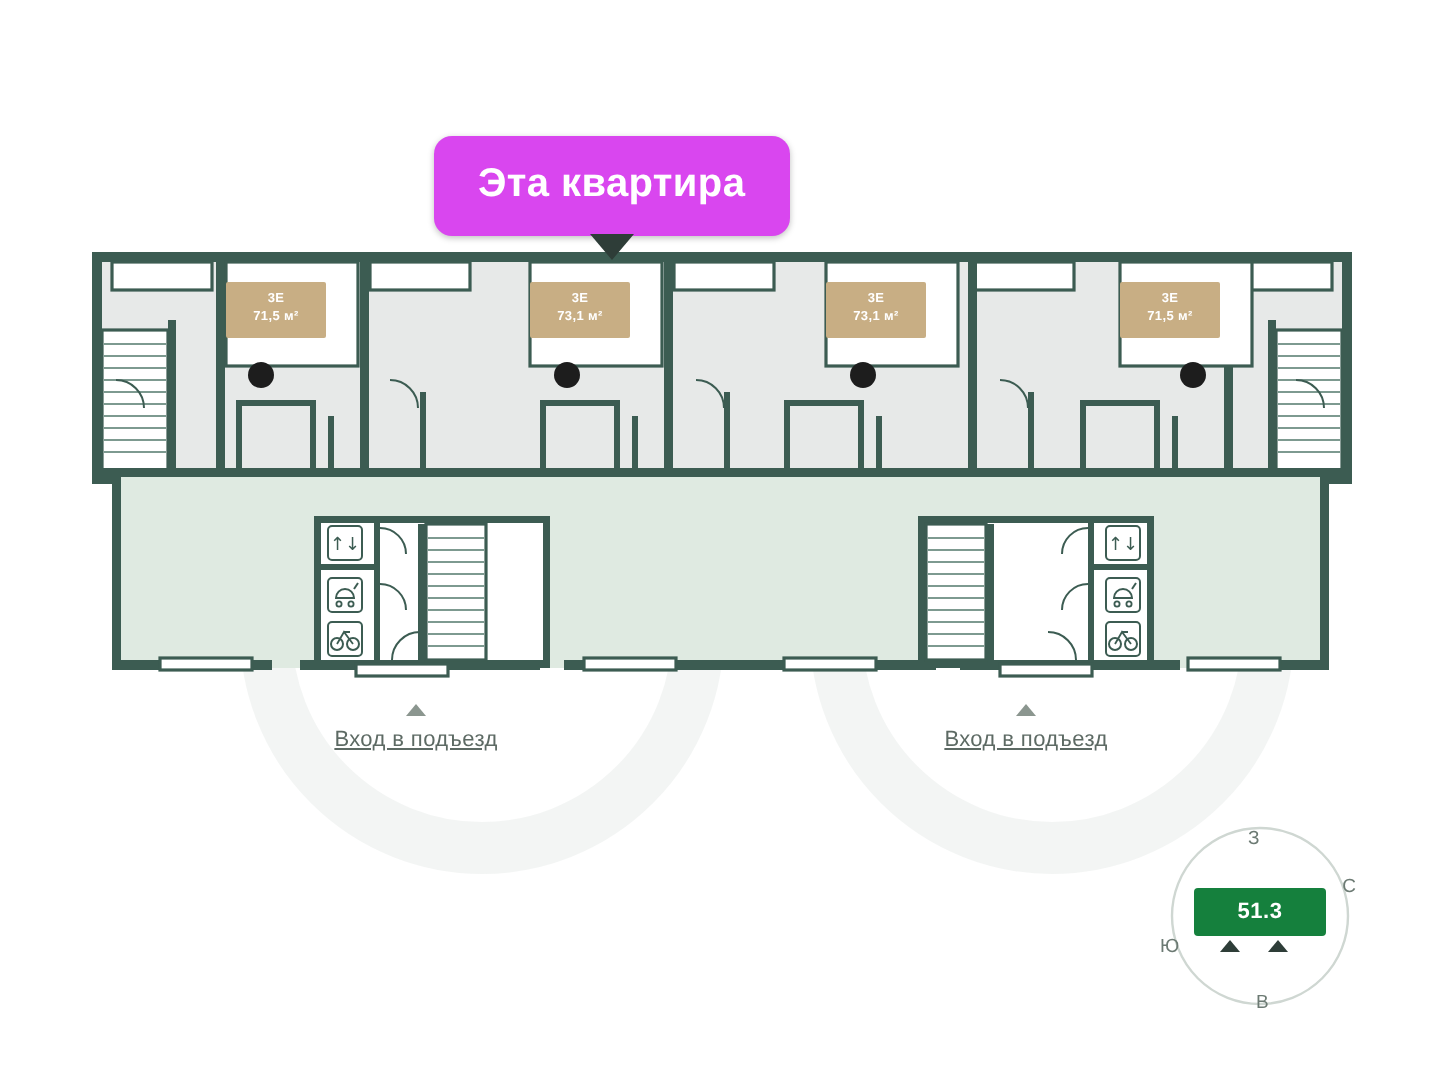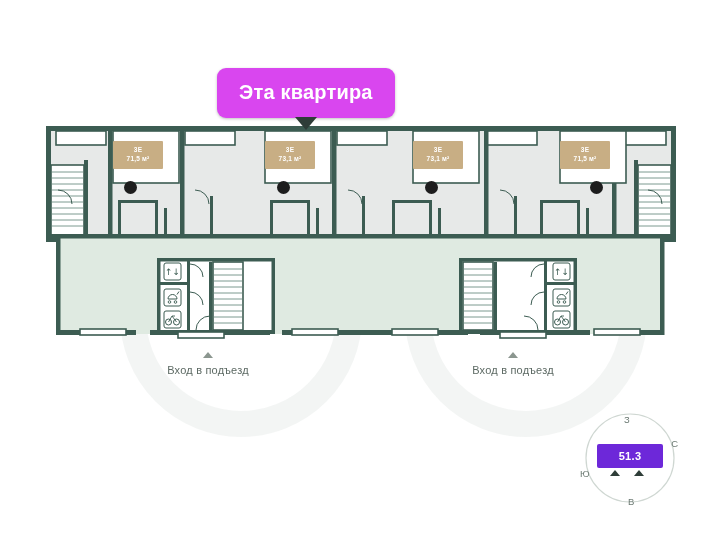--- a/index.html
+++ b/index.html
@@ -50,20 +50,21 @@
     border-top:13px solid #2e3d38;
   }
 
   
   .entrance{
     position:absolute;z-index:15;
     text-align:center;
     font-size:11px;color:#5d6a64;
     letter-spacing:.2px;
     width:160px;
+    text-decoration:underline;
   }
   .entrance .tri{
     display:block;margin:0 auto 6px auto;
     width:0;height:0;
     border-left:5px solid transparent;
     border-right:5px solid transparent;
     border-bottom:6px solid #8b968f;
   }
   #entrance-left{left:128px;top:352px;}
   #entrance-right{left:433px;top:352px;}
@@ -75,21 +76,21 @@
   }
   #compass .c-label{
     position:absolute;font-size:9.5px;color:#6c7a73;font-weight:400;
   }
   #compass .c-n{left:46px;top:8px;}
   #compass .c-e{right:4px;top:32px;}
   #compass .c-s{left:50px;bottom:3px;}
   #compass .c-w{left:2px;top:62px;}
   .c-plate{
     position:absolute;left:19px;top:38px;width:66px;height:24px;
-    background:#6d28d9;border-radius:2px;
+    background:#15803d;border-radius:2px;
     display:flex;align-items:center;justify-content:center;
     color:#ffffff;font-size:11px;font-weight:600;letter-spacing:.3px;
   }
   .c-tri{
     position:absolute;width:0;height:0;
     border-left:5px solid transparent;
     border-right:5px solid transparent;
     border-bottom:6px solid #2e3d38;
     top:64px;
   }

